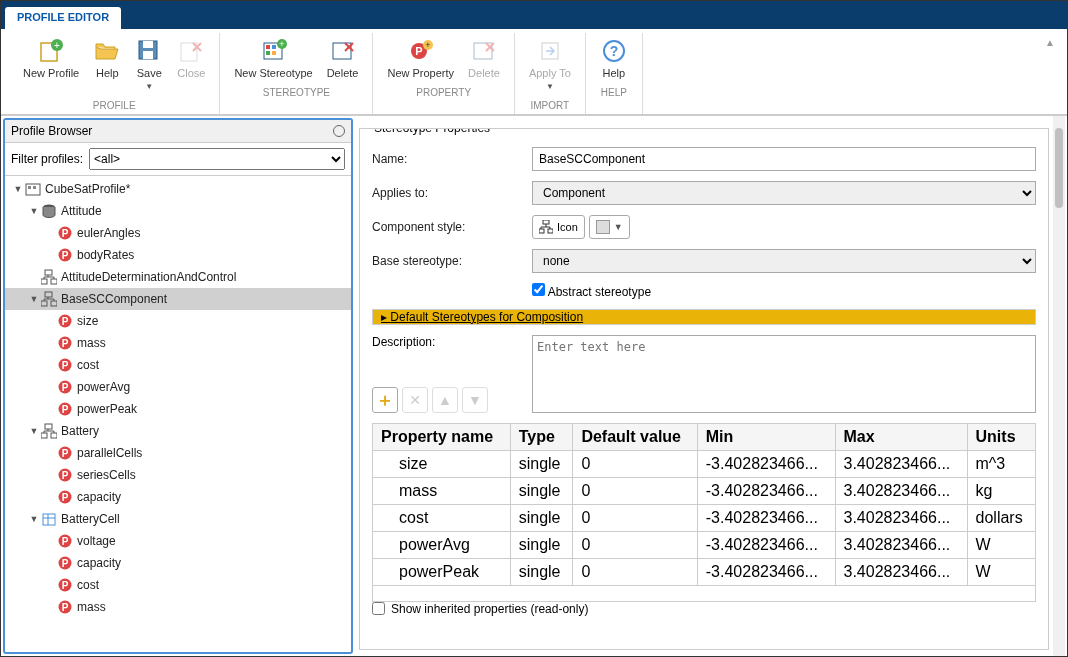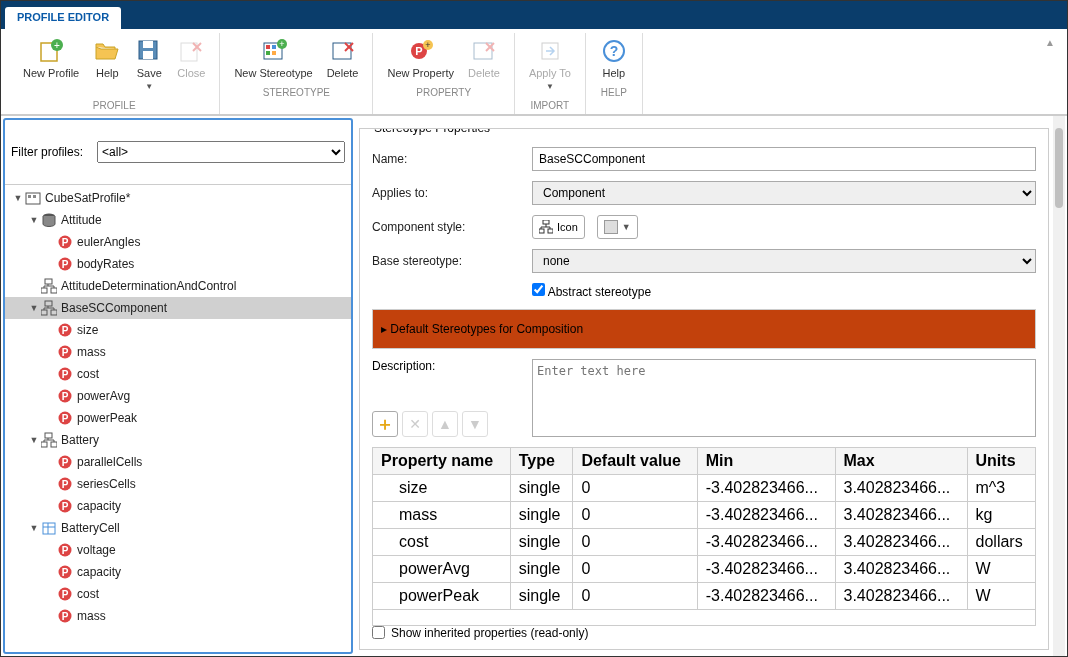--- a/index.html
+++ b/index.html
@@ -12,41 +12,41 @@
 .rgroup-buttons { display: flex; gap: 2px; }
 .rbtn { display: flex; flex-direction: column; align-items: center; padding: 4px 6px; cursor: pointer; border-radius: 3px; min-width: 38px; }
 .rbtn .ico { width: 28px; height: 28px; margin-bottom: 2px; display: flex; align-items: center; justify-content: center; }
 .rbtn .lbl { font-size: 11px; color: #333; text-align: center; line-height: 1.1; white-space: nowrap; }
 .rbtn.disabled .lbl { color: #aaa; }
 .rgroup-label { font-size: 10px; color: #888; margin: 4px 0 3px 0; }
 .minitri { margin-left: auto; padding: 4px; color: #999; font-size: 10px; }
 .main { flex: 1; display: flex; min-height: 0; border-top: 1px solid #ccc; }
 .sidebar { width: 350px; border: 2px solid #4a90d9; border-radius: 3px; margin: 2px; display: flex; flex-direction: column; overflow: hidden; }
 .sb-head { background: #f0f0f0; border-bottom: 1px solid #ccc; padding: 4px 6px; display: flex; align-items: center; justify-content: space-between; font-size: 12px; }
-.sb-filter { padding: 21px 6px; display: flex; align-items: center; gap: 14px; border-bottom: 1px solid #ccc; }
+.sb-filter { padding: 5px 6px; display: flex; align-items: center; gap: 6px; border-bottom: 1px solid #ccc; }
 .sb-filter select { flex: 1; height: 22px; font-size: 12px; }
 .tree { flex: 1; overflow: auto; padding: 2px 0; }
 .tree-row { display: flex; align-items: center; height: 22px; white-space: nowrap; cursor: default; }
 .tree-row.selected { background: #d0d0d0; }
 .tog { width: 14px; text-align: center; font-size: 9px; color: #555; cursor: pointer; }
 .tico { width: 16px; height: 16px; display: inline-flex; align-items: center; justify-content: center; margin-right: 4px; }
 .tlabel { font-size: 12px; color: #222; }
 .ind-0 { padding-left: 6px; }
 .ind-1 { padding-left: 22px; }
 .ind-2 { padding-left: 38px; }
 .content { flex: 1; display: flex; position: relative; overflow: hidden; }
 .fieldset { position: relative; flex: 1; border: 1px solid #ccc; margin: 12px 18px 6px 4px; padding: 18px 12px 12px 12px; overflow: auto; }
 .legend { position: absolute; top: -8px; left: 10px; background: #fff; padding: 0 4px; font-size: 12px; }
 .form-row { display: flex; align-items: center; margin-bottom: 10px; }
 .form-row .flbl { width: 160px; font-size: 12px; color: #222; }
 .form-row .fctrl { flex: 1; }
 .form-row input[type=text], .form-row select { width: 100%; height: 24px; border: 1px solid #aaa; padding: 2px 6px; font-size: 12px; }
-.form-row .style-group { display: flex; gap: 12px; }
+.form-row .style-group { display: flex; gap: 4px; }
 .style-btn { height: 24px; border: 1px solid #aaa; border-radius: 3px; background: #fff; padding: 2px 6px; display: inline-flex; align-items: center; gap: 4px; font-size: 11px; cursor: pointer; }
-.collapse-hdr { background: #c2410c; border: 1px solid #ccc; padding: 12px 8px; font-size: 12px; margin: 6px 0 10px 0; cursor: pointer; }
+.collapse-hdr { background: #eab308; border: 1px solid #ccc; padding: 0 8px; font-size: 12px; margin: 6px 0 10px 0; cursor: pointer; text-decoration: underline; }
 .desc-row { display: flex; align-items: flex-start; margin-bottom: 10px; }
 .desc-row .flbl { width: 160px; }
 .desc-row textarea { flex: 1; height: 78px; border: 1px solid #aaa; padding: 4px; font-size: 12px; resize: none; }
 .tbl-toolbar { display: flex; gap: 4px; margin-top: -36px; }
 .tbtn { width: 26px; height: 26px; border: 1px solid #aaa; border-radius: 3px; background: #fff; display: flex; align-items: center; justify-content: center; cursor: pointer; font-size: 14px; }
 .tbtn.disabled { color: #ccc; border-color: #ddd; }
 table.prop { width: 100%; border-collapse: collapse; margin-top: 10px; }
 table.prop th, table.prop td { border: 1px solid #ccc; padding: 4px 8px; font-size: 16px; text-align: left; height: 24px; }
 table.prop th { background: #f5f5f5; font-weight: bold; }
 table.prop td.pn { padding-left: 26px; }
@@ -209,20 +209,24 @@
           <div class="lbl">Help</div>
         </div>
       </div>
       <div class="rgroup-label">HELP</div>
     </div>
     <div class="minitri">▲</div>
   </div>
 
 <div class="main">
   <div class="sidebar">
+    <div class="sb-head">
+      <span>Profile Browser</span>
+      <span class="circ-gear"></span>
+    </div>
     <div class="sb-filter">
       <span>Filter profiles:</span>
       <select>
         <option>&lt;all&gt;</option>
       </select>
     </div>
     <div class="tree" id="tree">
         <div class="tree-row ind-0">
           <span class="tog">▼</span>
           <span class="tico">

